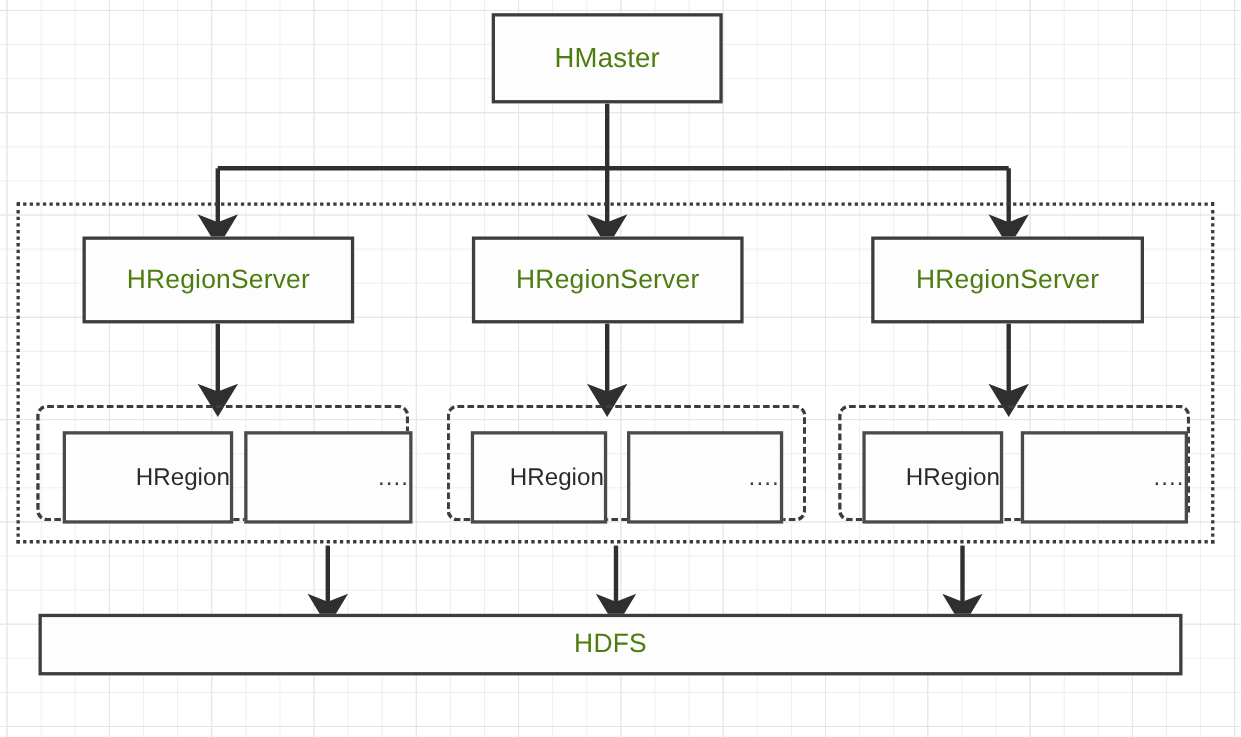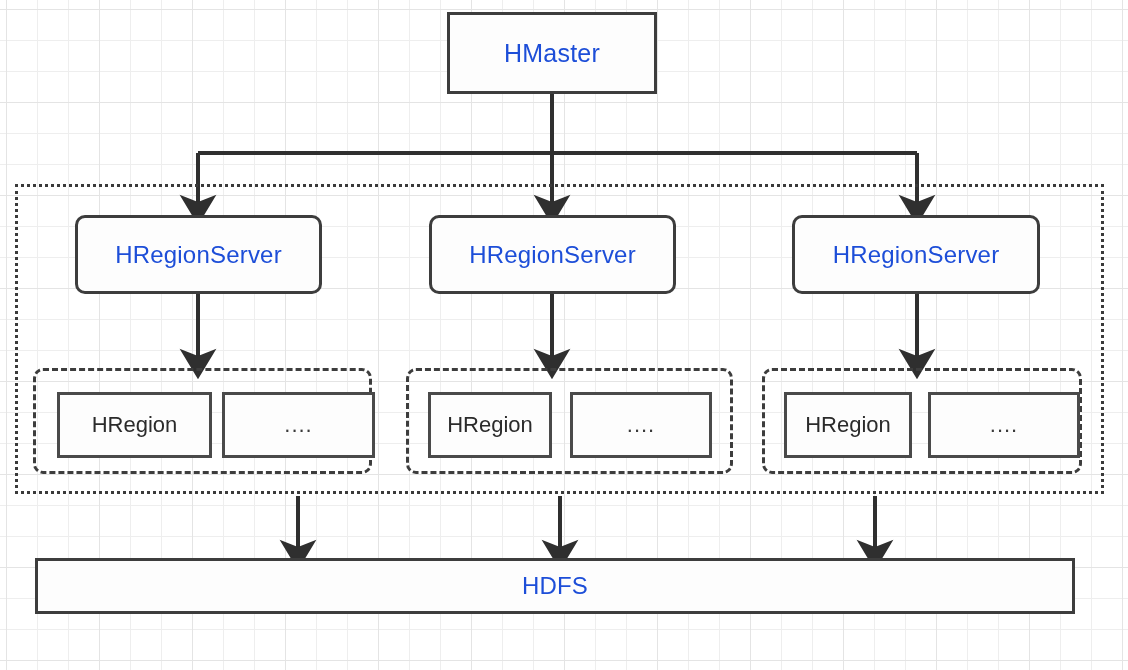--- a/index.html
+++ b/index.html
@@ -40,33 +40,33 @@
     height: 670px;
   }
   .node {
     position: absolute;
     box-sizing: border-box;
     background: #fdfdfd;
     border: 3px solid #3d3d3d;
     display: flex;
     align-items: center;
     justify-content: center;
-    color: #1d4ed8;
+    color: #4d7c0f;
     letter-spacing: 0.2px;
   }
   .node-label {
     font-weight: 400;
     line-height: 1;
   }
   #hmaster {
     left: 447px; top: 12px; width: 210px; height: 82px;
   }
   #hmaster .node-label { font-size: 25px; }
 
-  .hregionserver { top: 215px; height: 79px; border-radius: 10px; }
+  .hregionserver { top: 215px; height: 79px; }
   .hregionserver .node-label { font-size: 24px; }
   #hregionserver-1 { left: 75px; width: 247px; }
   #hregionserver-2 { left: 429px; width: 247px; }
   #hregionserver-3 { left: 792px; width: 248px; }
 
   .region-group {
     position: absolute;
     box-sizing: border-box;
     top: 368px;
     height: 106px;
@@ -74,27 +74,27 @@
     border-radius: 10px;
     background: transparent;
   }
   #region-group-1 { left: 33px; width: 339px; }
   #region-group-2 { left: 406px; width: 327px; }
   #region-group-3 { left: 762px; width: 320px; }
 
   .region-box {
     position: absolute;
     top: 392px;
-    height: 66px;
+    height: 84px;
     box-sizing: border-box;
     background: #fdfdfd;
     border: 3px solid #4a4a4a;
     display: flex;
     align-items: center;
-    justify-content: center;
+    justify-content: flex-end;
     color: #2b2b2b;
   }
   .region-box .node-label { font-size: 22px; }
   .dots-box .node-label { font-size: 22px; letter-spacing: 1px; color: #3a3a3a; }
 
   #region-1 { left: 57px; width: 155px; }
   #dots-1  { left: 222px; width: 153px; }
   #region-2 { left: 428px; width: 124px; }
   #dots-2  { left: 570px; width: 142px; }
   #region-3 { left: 784px; width: 128px; }

